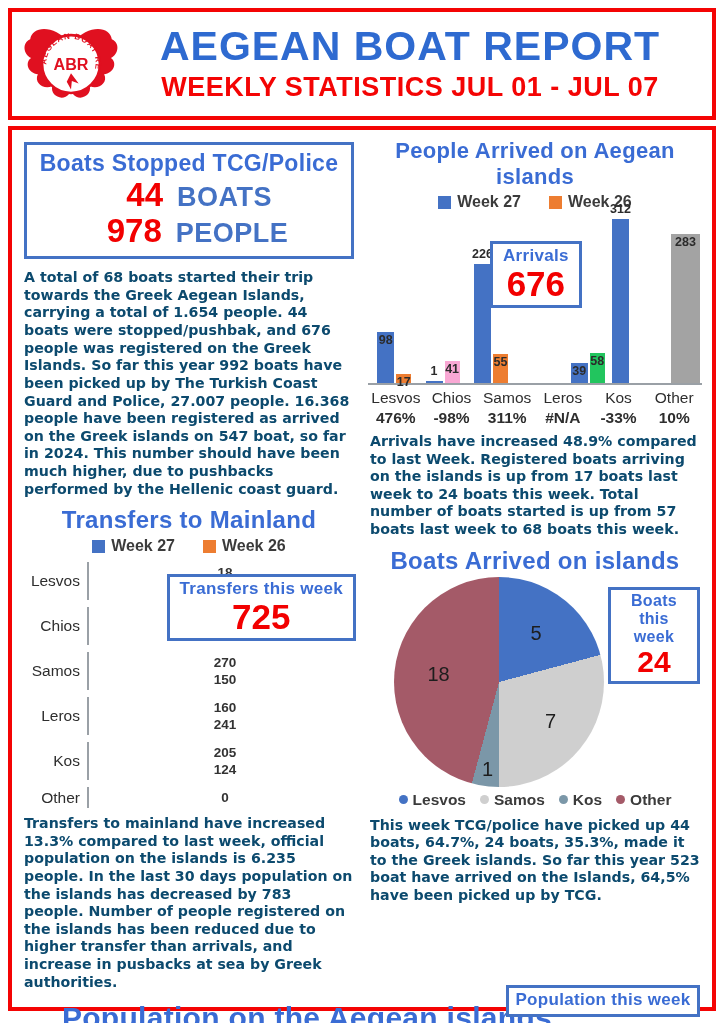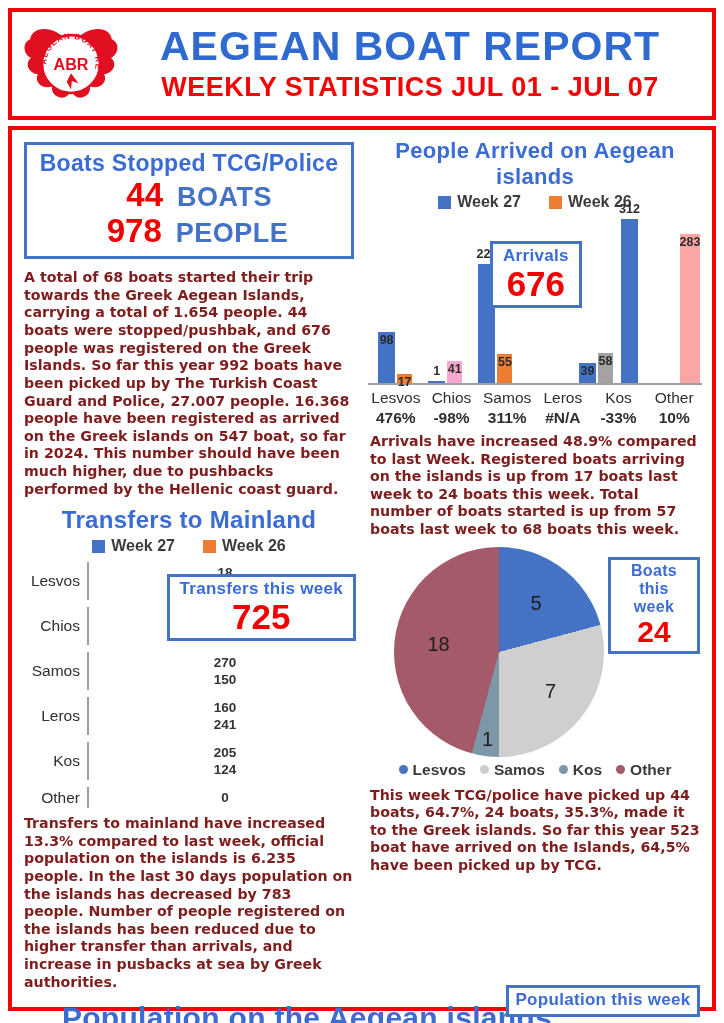--- a/index.html
+++ b/index.html
@@ -12,21 +12,21 @@
   .sub-title{color:#f40404;font-size:27px;font-weight:bold;letter-spacing:.5px;margin-top:4px;}
   .main-box{margin:0 8px;height:885px;padding:8px 10px 6px 10px;position:relative;display:flex;flex-direction:column;}
   .columns{display:flex;gap:12px;flex:1;}
   .col-left{width:334px;flex:0 0 auto;position:relative;}
   .col-right{flex:1;position:relative;min-width:0;}
   .stat-box{border:3px solid #4472c4;padding:5px 6px 8px 6px;margin:4px 2px 10px 2px;text-align:center;}
   .stat-box-title{color:#3a6cd4;font-size:23px;font-weight:bold;letter-spacing:.3px;}
   .stat-row{display:flex;justify-content:center;align-items:baseline;gap:14px;line-height:1.08;}
   .stat-val{color:#f20000;font-size:33px;font-weight:bold;min-width:72px;text-align:right;}
   .stat-lab{color:#4472c4;font-size:27px;font-weight:bold;min-width:110px;text-align:left;letter-spacing:.5px;}
-  .para{font-family:"DejaVu Sans",sans-serif;font-size:14.2px;font-weight:bold;color:#7f1d1d;line-height:1.24;margin:0 2px 8px 2px;}
+  .para{font-family:"DejaVu Sans",sans-serif;font-size:14.2px;font-weight:bold;color:#0c4a6e;line-height:1.24;margin:0 2px 8px 2px;}
   .sec-title{color:#3a6cd4;font-size:24px;font-weight:bold;text-align:center;letter-spacing:.3px;}
   .legend{display:flex;justify-content:center;align-items:center;gap:28px;margin:3px 0 4px 0;}
   .legend-item{display:flex;align-items:center;gap:6px;color:#3b3b3b;font-size:16px;font-weight:600;}
   .legend-swatch{width:13px;height:13px;display:inline-block;}
   .legend-dot{width:9px;height:9px;border-radius:50%;display:inline-block;}
   
   .v-plot-wrap{position:relative;margin-top:2px;}
   .v-plot{display:grid;grid-template-columns:repeat(6,1fr);height:168px;border-bottom:2px solid #9aa0a6;align-items:end;padding:0 2px;}
   .v-group{display:flex;justify-content:center;align-items:flex-end;gap:2px;height:100%;}
   .v-bar{position:relative;}
@@ -243,29 +243,29 @@
               </div>
             </div>
             <div class="v-group">
               <div class="v-bar" style="width: 17px; height: 0px; background: rgb(68, 114, 196);"></div>
               <div class="v-bar" style="width: 15px; height: 0px; background: rgb(237, 125, 49);"></div>
             </div>
             <div class="v-group">
               <div class="v-bar" style="width: 17px; height: 20px; background: rgb(68, 114, 196);">
                 <span class="v-bar-label" style="top: 1px;">39</span>
               </div>
-              <div class="v-bar" style="width: 15px; height: 30px; background: #a3a3a3;">
+              <div class="v-bar" style="width: 15px; height: 30px; background: #22c55e;">
                 <span class="v-bar-label" style="top: 1px;">58</span>
               </div>
             </div>
             <div class="v-group">
               <div class="v-bar" style="width: 17px; height: 164px; background: rgb(68, 114, 196);">
                 <span class="v-bar-label" style="top: -17px;">312</span>
               </div>
-              <div class="v-bar" style="width: 20px; height: 149px; background: #fca5a5; margin-left: 40px;">
+              <div class="v-bar" style="width: 29px; height: 149px; background: #a3a3a3; margin-left: 40px;">
                 <span class="v-bar-label" style="top: 1px;">283</span>
               </div>
             </div>
           </div>
         <div class="v-cats" id="arrivals-cats">
             <div>Lesvos</div>
             <div>Chios</div>
             <div>Samos</div>
             <div>Leros</div>
             <div>Kos</div>
@@ -276,20 +276,21 @@
             <div>-98%</div>
             <div>311%</div>
             <div>#N/A</div>
             <div>-33%</div>
             <div>10%</div>
           </div>
       </div>
 
       <div class="para">Arrivals have increased 48.9% compared to last Week. Registered boats arriving on the islands is up from 17 boats last week to 24 boats this week. Total number of boats started is up from 57 boats last week to 68 boats this week.</div>
 
+      <div class="sec-title">Boats Arrived on islands</div>
       <div class="pie-area">
         <div class="pie-wrap">
           <div class="pie" id="pie-circle" style="background: conic-gradient(rgb(68, 114, 196) 0deg, rgb(68, 114, 196) 75deg, rgb(207, 207, 207) 75deg, rgb(207, 207, 207) 180deg, rgb(123, 151, 168) 180deg, rgb(123, 151, 168) 195deg, rgb(164, 90, 104) 195deg, rgb(164, 90, 104) 360deg);"></div>
           <div id="pie-labels">
               <div class="pie-label" style="left: 142.074px; top: 56.6848px;">5</div>
               <div class="pie-label" style="left: 156.647px; top: 144.63px;">7</div>
               <div class="pie-label" style="left: 93.4876px; top: 192.445px;">1</div>
               <div class="pie-label" style="left: 44.621px; top: 97.051px;">18</div>
             </div>
         </div>

